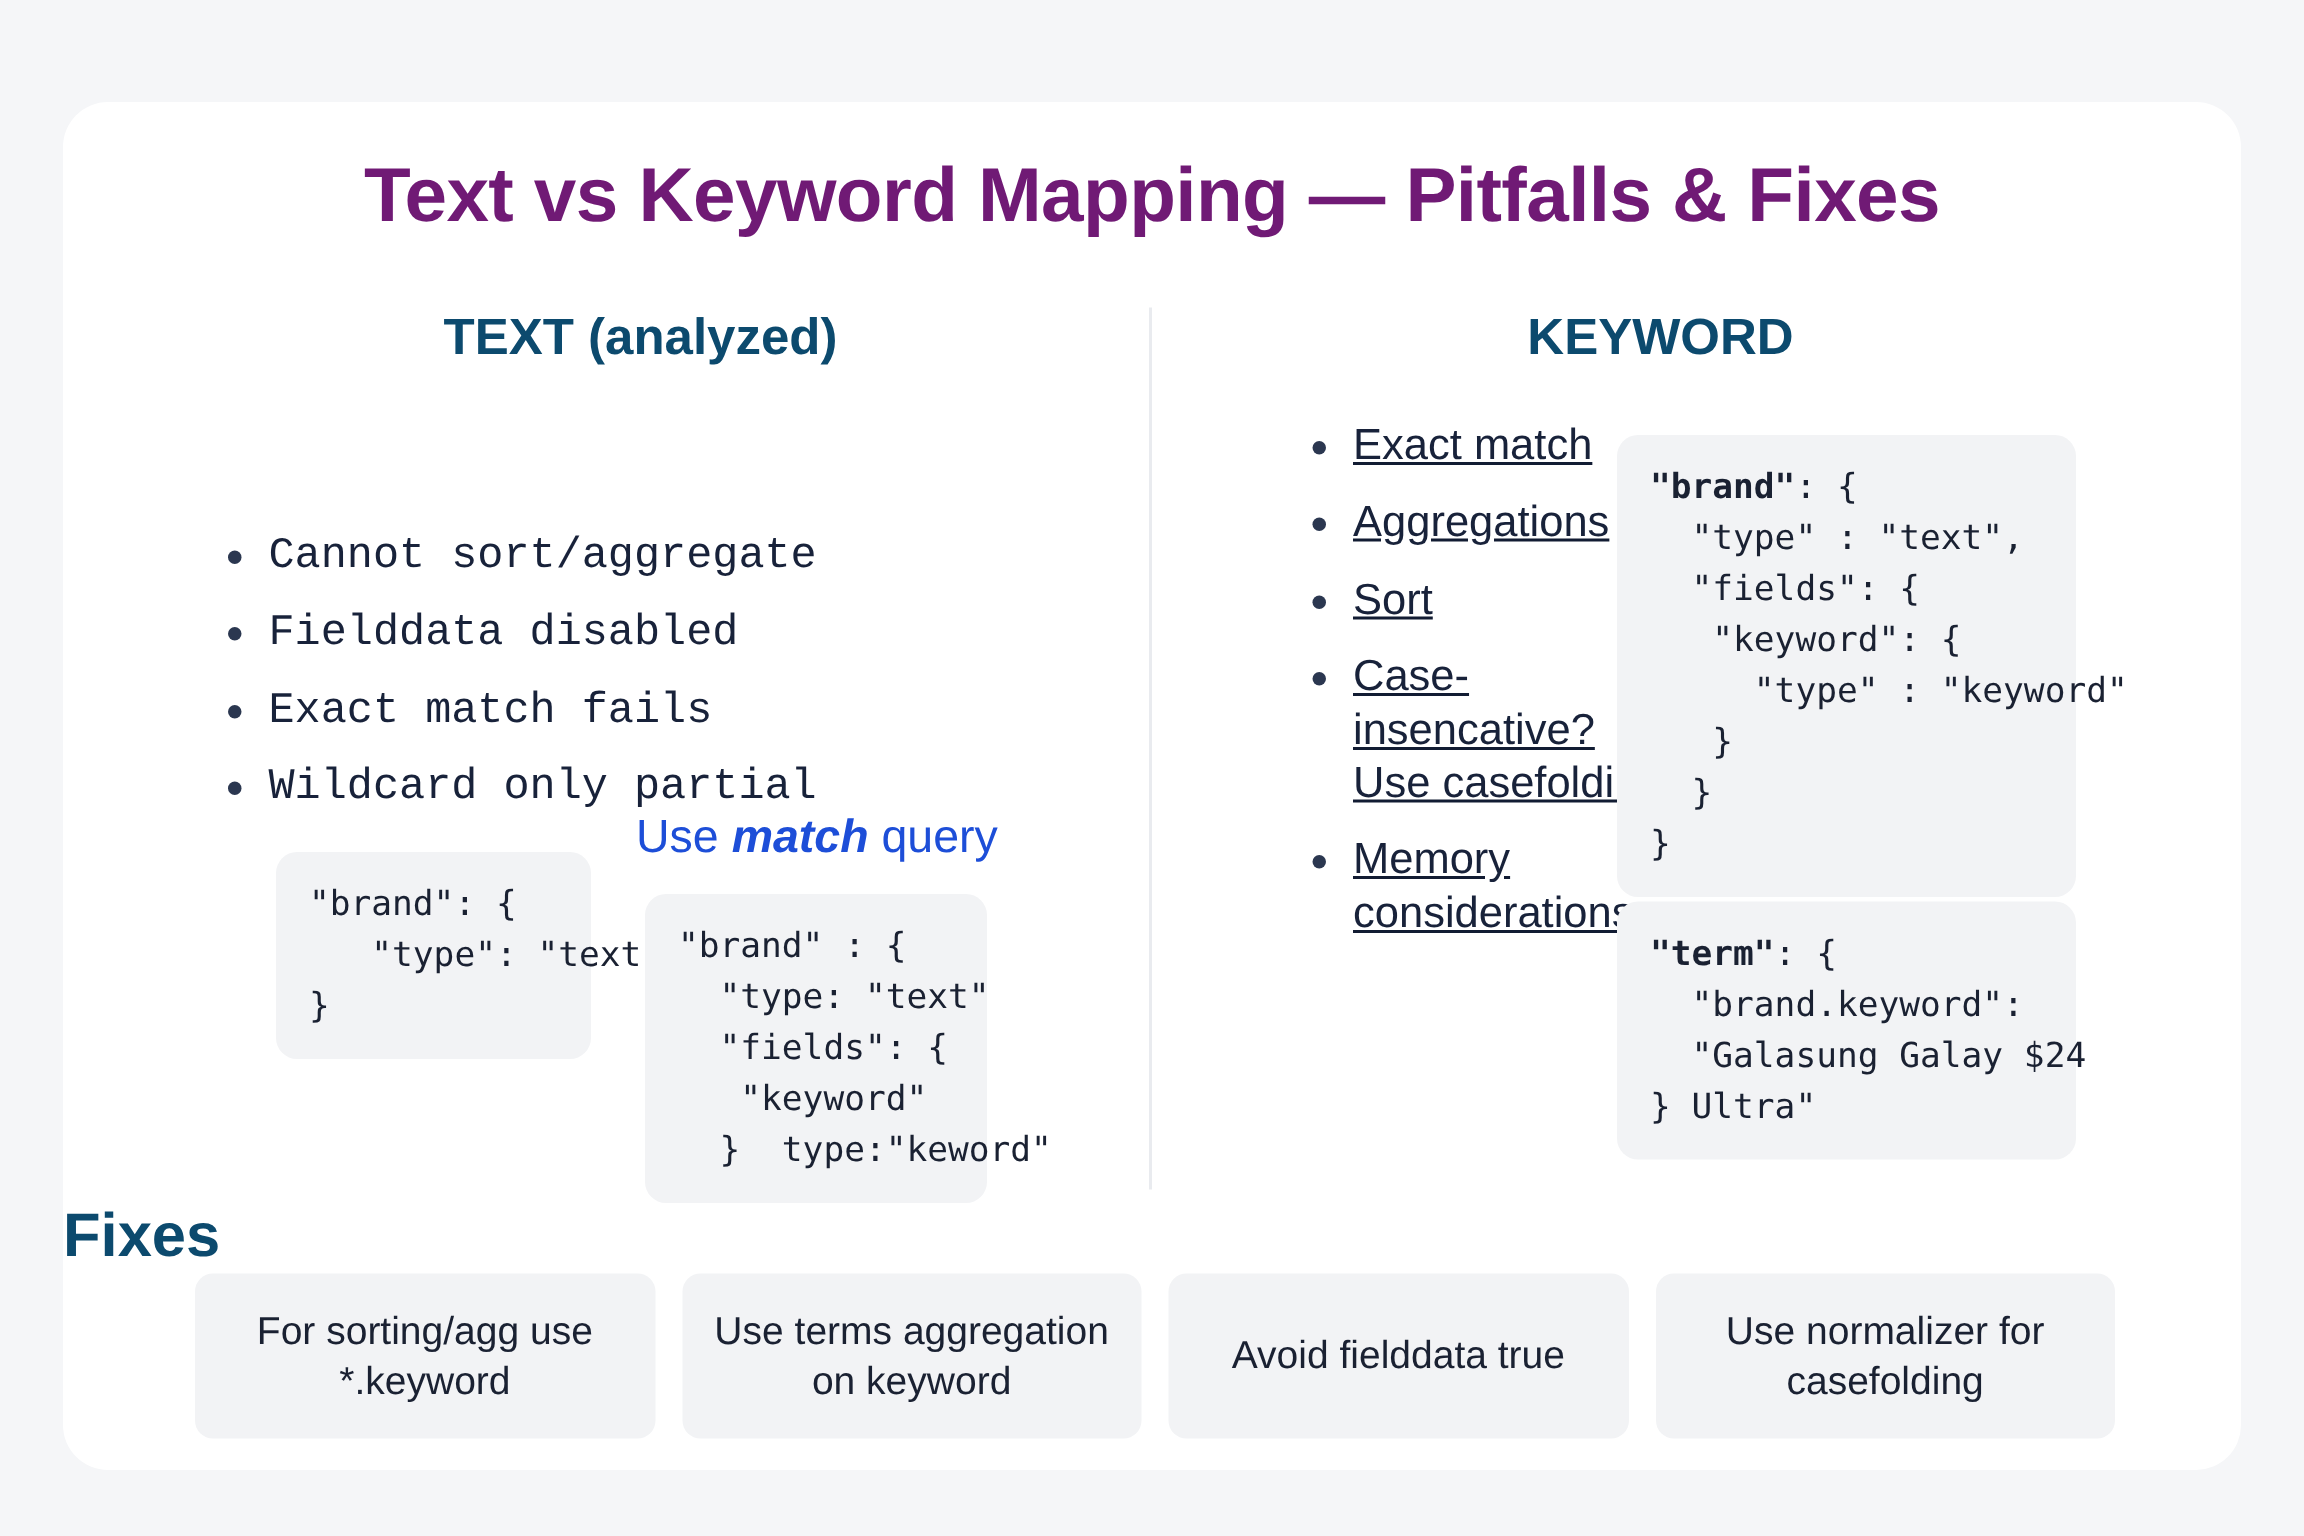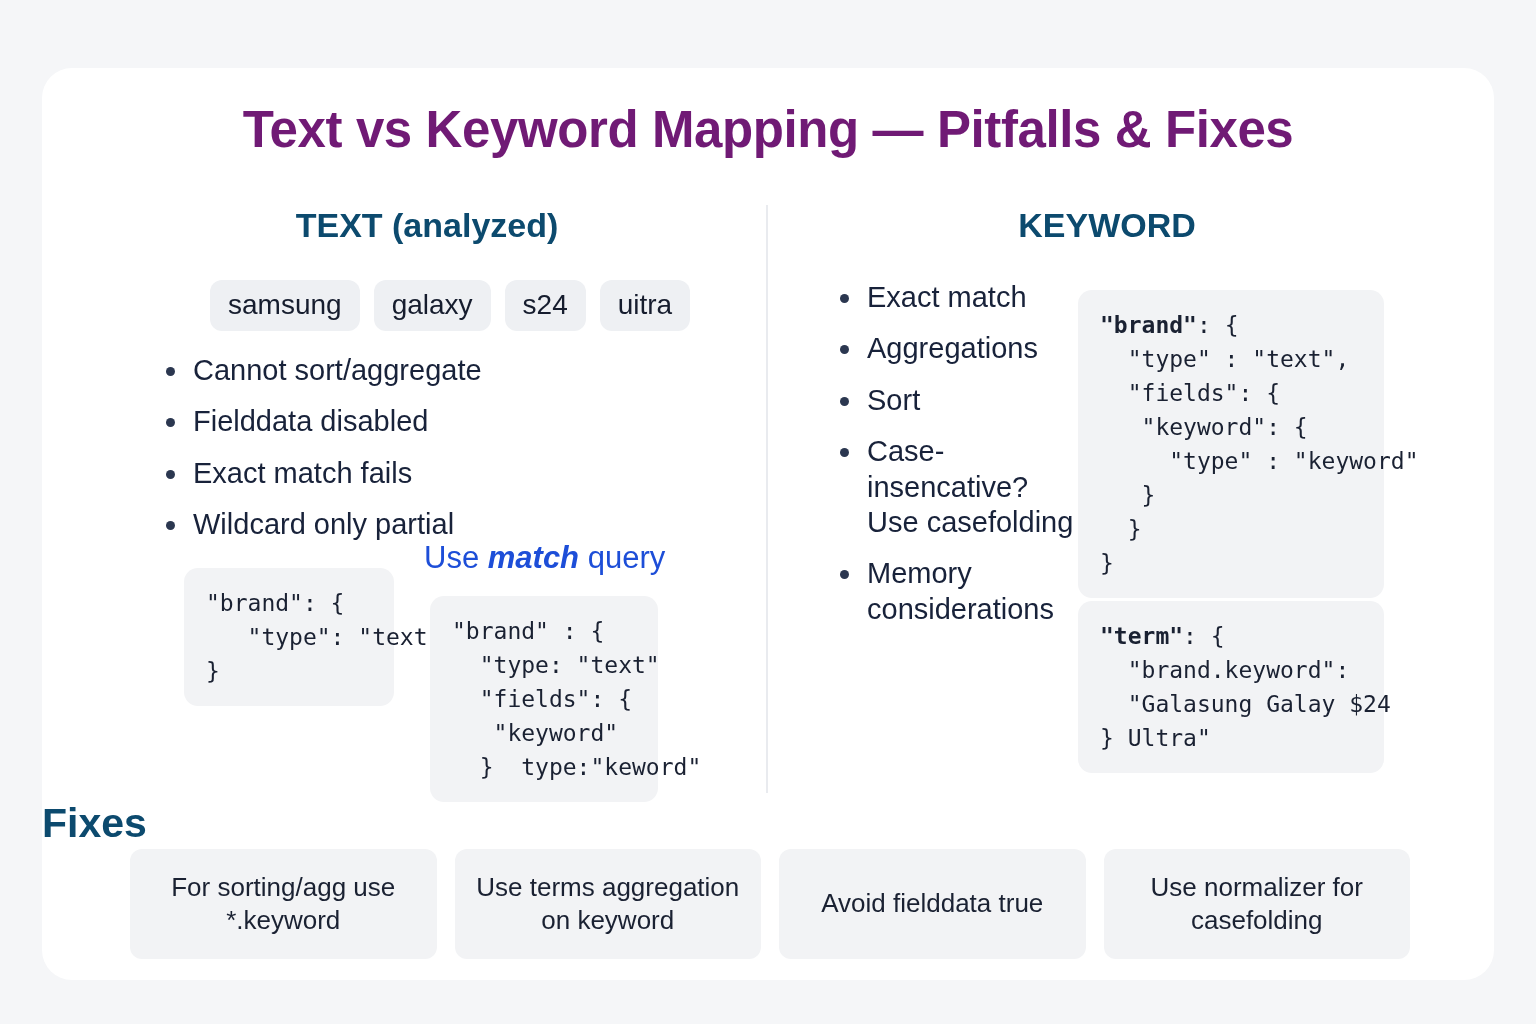--- a/index.html
+++ b/index.html
@@ -76,22 +76,22 @@
     border-radius: 12px;
     padding: 8px 18px 10px;
     font-size: 28px;
     color: #161d2e;
     line-height: 1.18;
     white-space: nowrap;
   }
 
   
   .bullets { position: absolute; }
-  .bullets.left  { left: 124px; top: 285px;  width: 560px; }
-  .bullets.right { left: 798px; top: 212px;  width: 240px; }
+  .bullets.left  { left: 110px; top: 285px;  width: 560px; font-family: Liberation Mono, monospace; }
+  .bullets.right { left: 833px; top: 212px;  width: 240px; text-decoration: underline; }
 
   .bullet {
     display: flex;
     align-items: flex-start;
     font-size: 29px;
     line-height: 1.22;
     color: #18223a;
   }
   .bullets.left  .bullet { margin-bottom: 16px; }
   .bullets.right .bullet { margin-bottom: 16px; }
@@ -175,26 +175,20 @@
 <body>
 
 <div id="canvas">
 
   <div class="title">Text vs Keyword Mapping — Pitfalls &amp; Fixes</div>
 
   <div class="divider"></div>
 
   <div class="col-head left">TEXT (analyzed)</div>
 
-  <div class="tokens">
-    <span class="token">samsung</span>
-    <span class="token">galaxy</span>
-    <span class="token">s24</span>
-    <span class="token">uitra</span>
-  </div>
 
   <div class="bullets left">
     <div class="bullet">
       <span class="dot"></span>
       <span class="btext">Cannot sort/aggregate</span>
     </div>
     <div class="bullet">
       <span class="dot"></span>
       <span class="btext">Fielddata disabled</span>
     </div>

